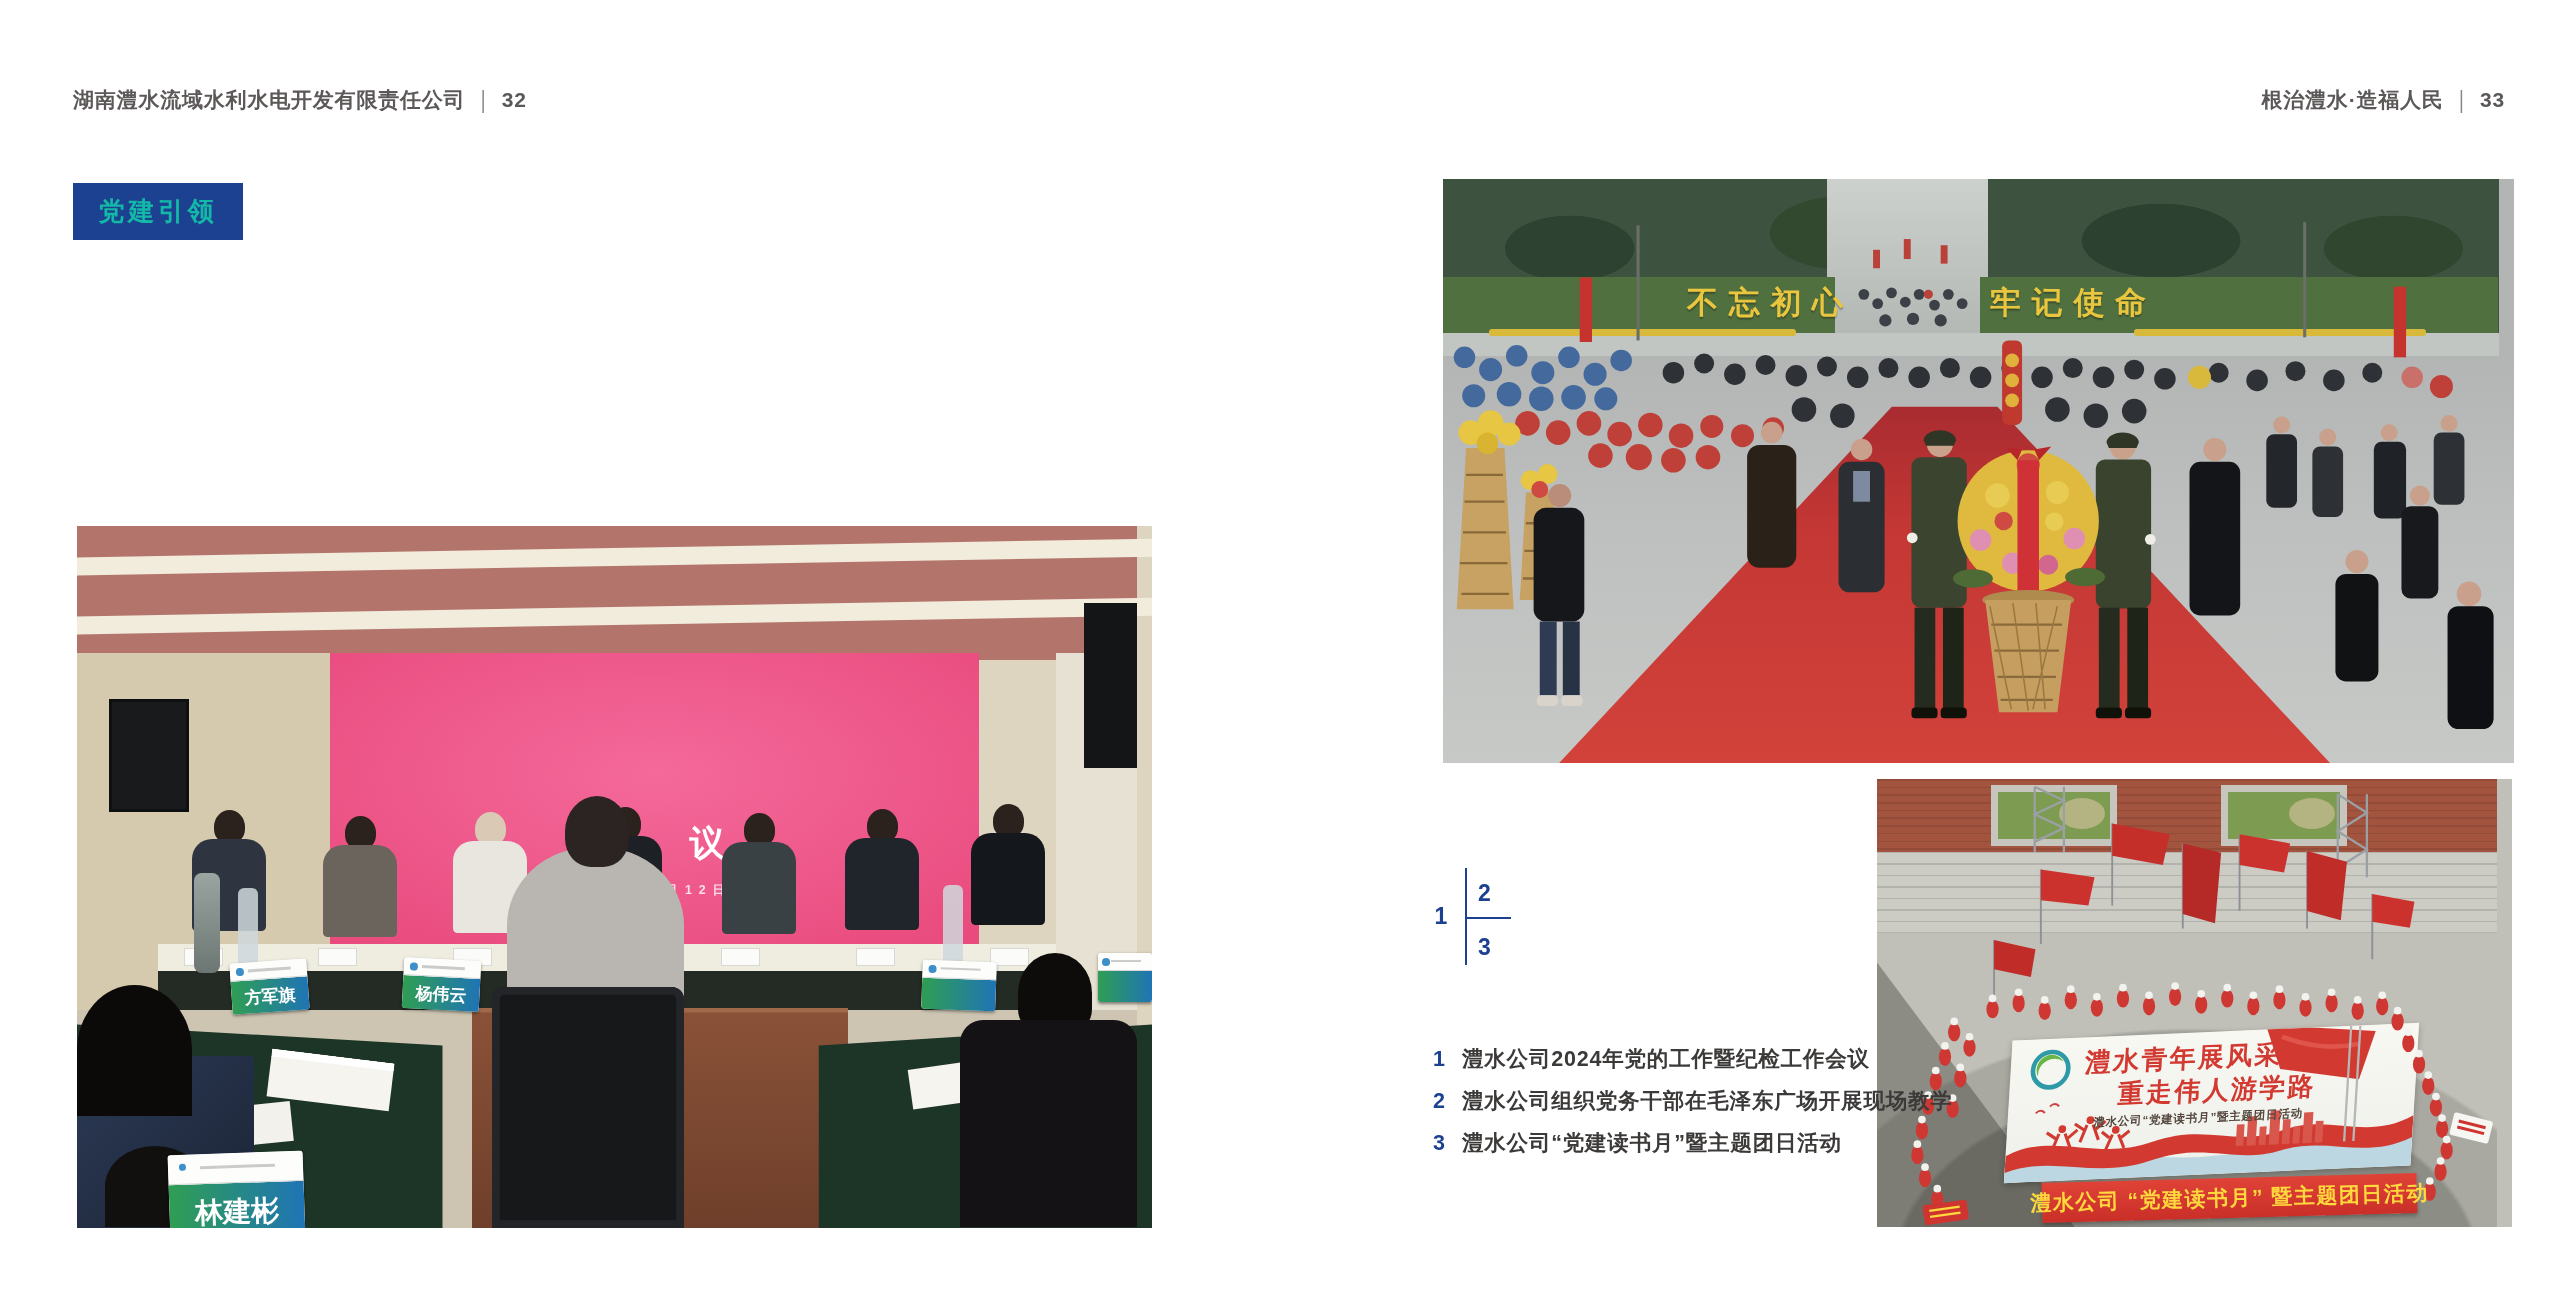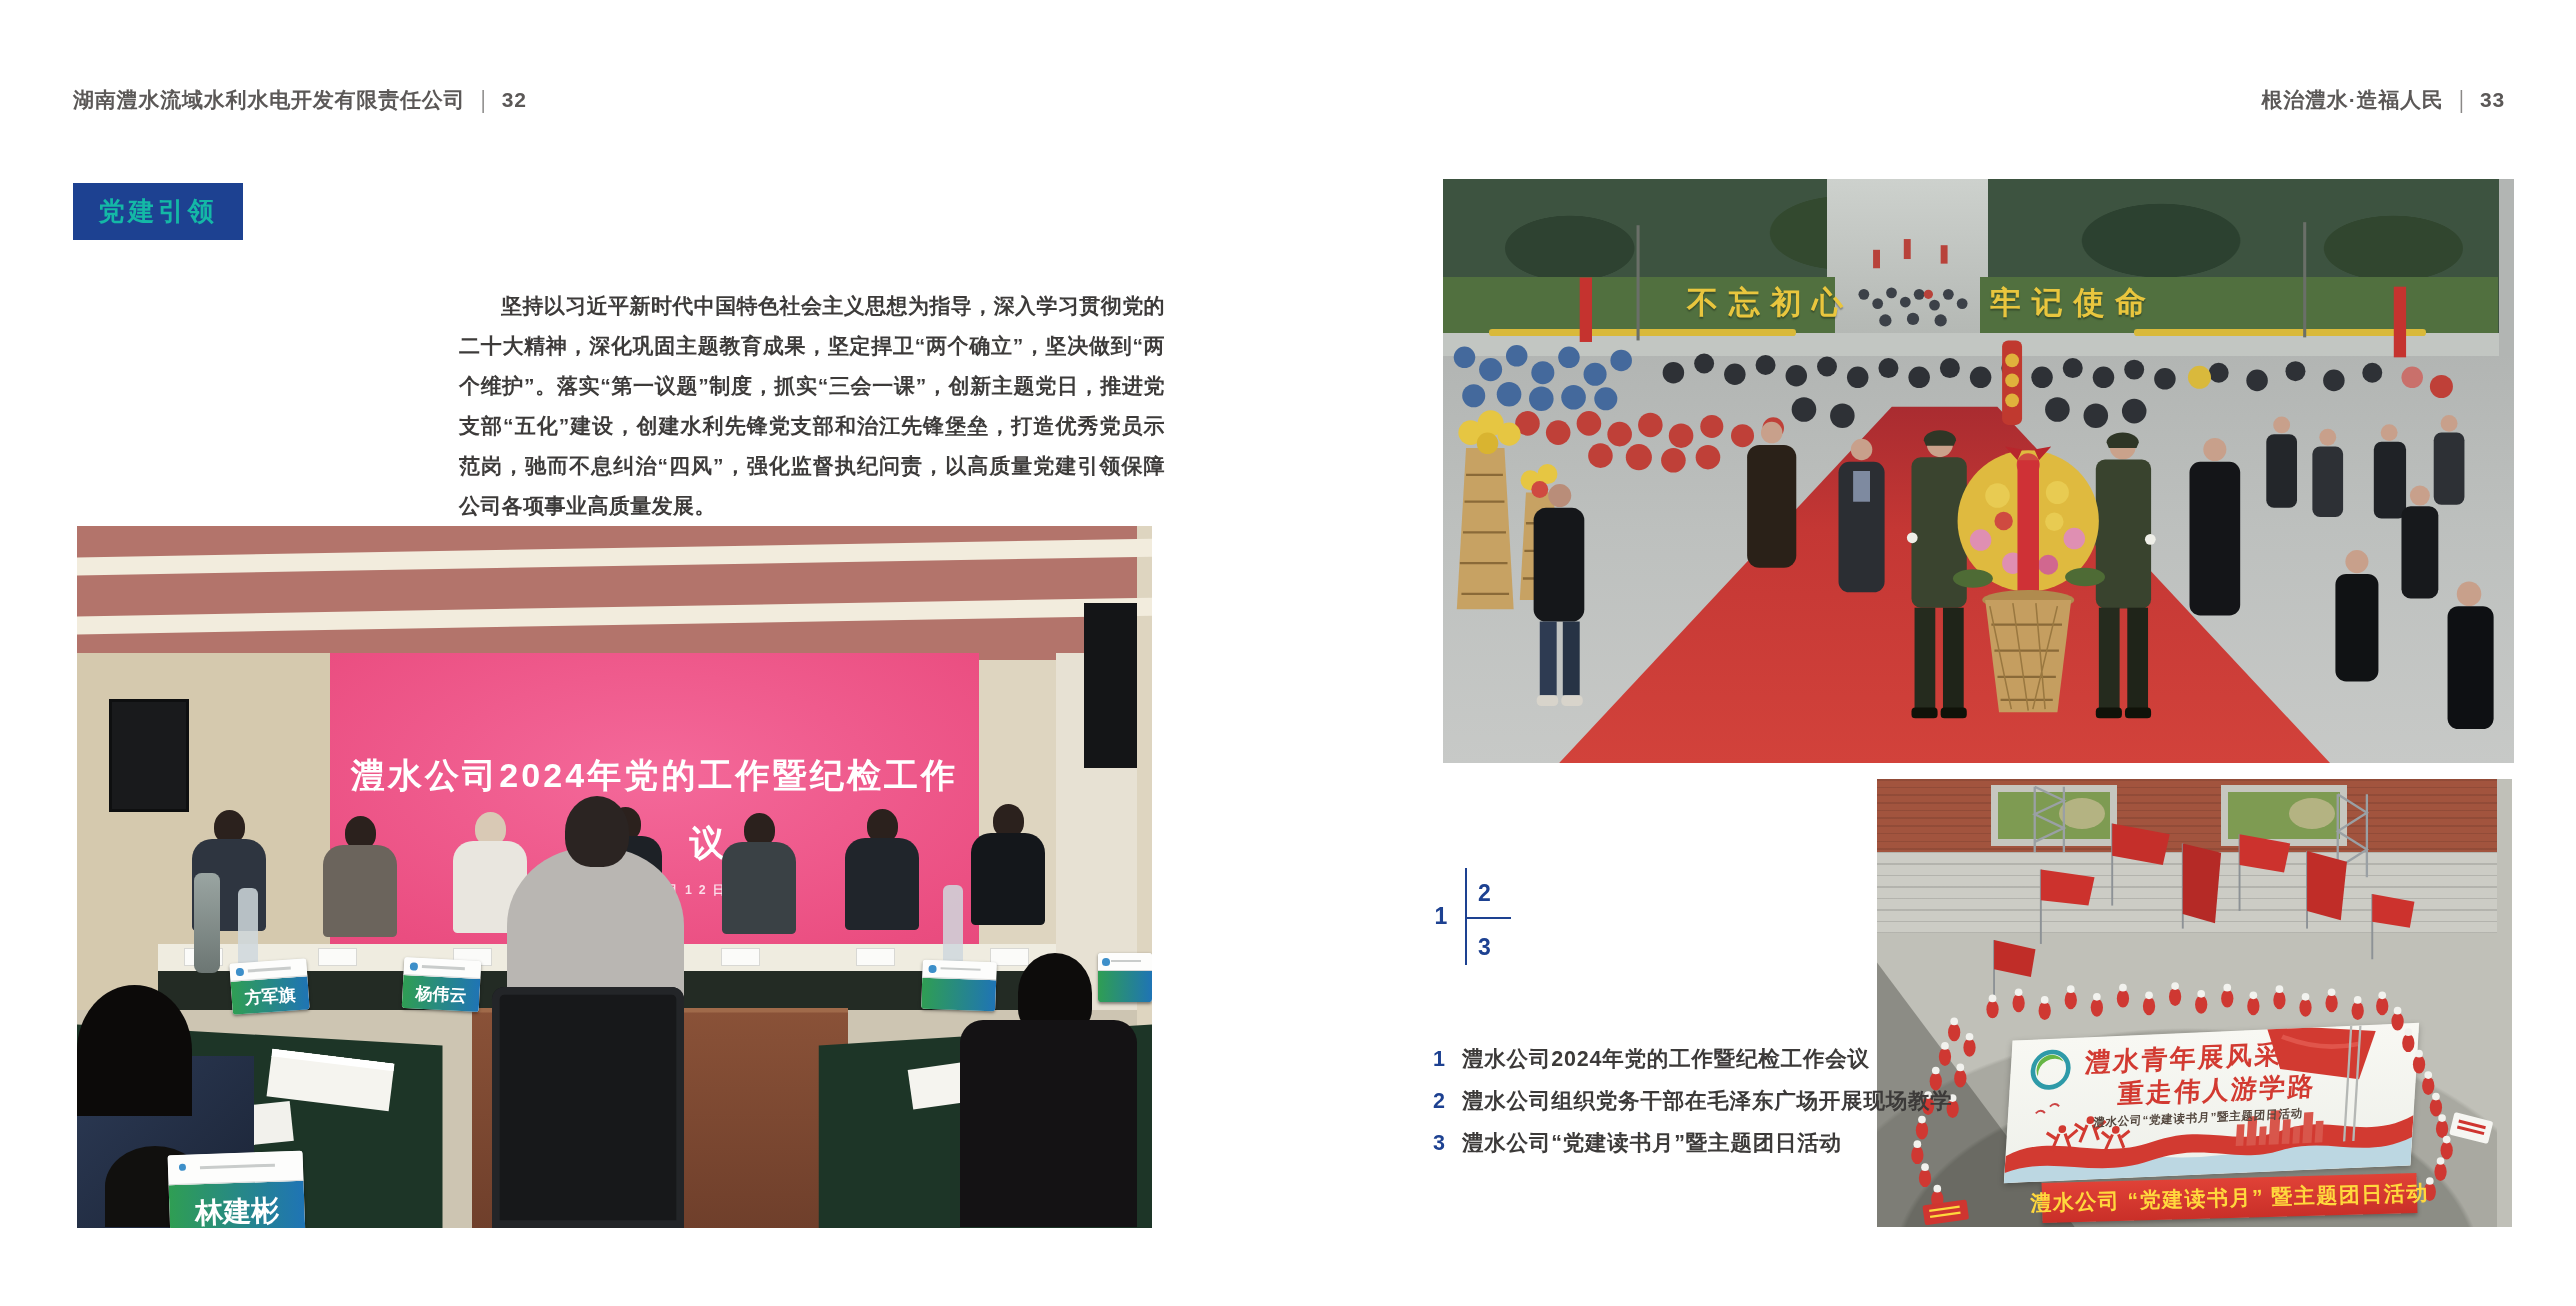--- a/index.html
+++ b/index.html
@@ -102,34 +102,32 @@
   <header class="hdr" style="left:73px;">
     <span>湖南澧水流域水利水电开发有限责任公司</span>
     <span class="sep">|</span>
     <span>32</span>
   </header>
 
   <div class="badge">
     <span>党建引领</span>
   </div>
 
-  <p class="body-par">坚持以习近平新时代中国特色社会主义思想为指导，深入学习贯彻党的二十大精神，深化巩固主题教育成果，坚定捍卫“两个确立”，坚决做到“两个维护”。落实“第一议题”制度，抓实“三会一课”，创新主题党日，推进党支部“五化”建设，创建水利先锋党支部和治江先锋堡垒，打造优秀党员示范岗，驰而不息纠治“四风”，强化监督执纪问责，以高质量党建引领保障公司各项事业高质量发展。</p>
 
   <figure class="photo p1">
     <div class="abs p1-ceiling">
       <div class="abs p1-strip" style="top:21.5px;"></div>
       <div class="abs p1-strip" style="top:81px;"></div>
     </div>
     <div class="abs" style="left:0;top:127px;width:265px;height:575px;background:#d5c9ae;"></div>
     <div class="abs" style="left:32px;top:173px;width:74px;height:107px;background:#191a1c;border:3.1px solid #0e0f10;"></div>
     <div class="abs" style="left:979px;top:127px;width:81px;height:575px;background:#e7e1d3;"></div>
     <div class="abs" style="left:1007px;top:77px;width:53px;height:165px;background:#141517;"></div>
 
     <div class="abs p1-screen">
-      <div class="t1">澧水公司2024年党的工作暨纪检工作</div>
       <div class="t2">会　　议</div>
       <div class="dt">2024年4月12日</div>
     </div>
 
     <div class="abs p1-person" style="left:115px;top:284px;">
         <i class="hd"></i>
         <i class="bd" style="background:#2e3540;"></i>
       </div>
     <div class="abs p1-person" style="left:246px;top:290px;">
         <i class="hd"></i>

